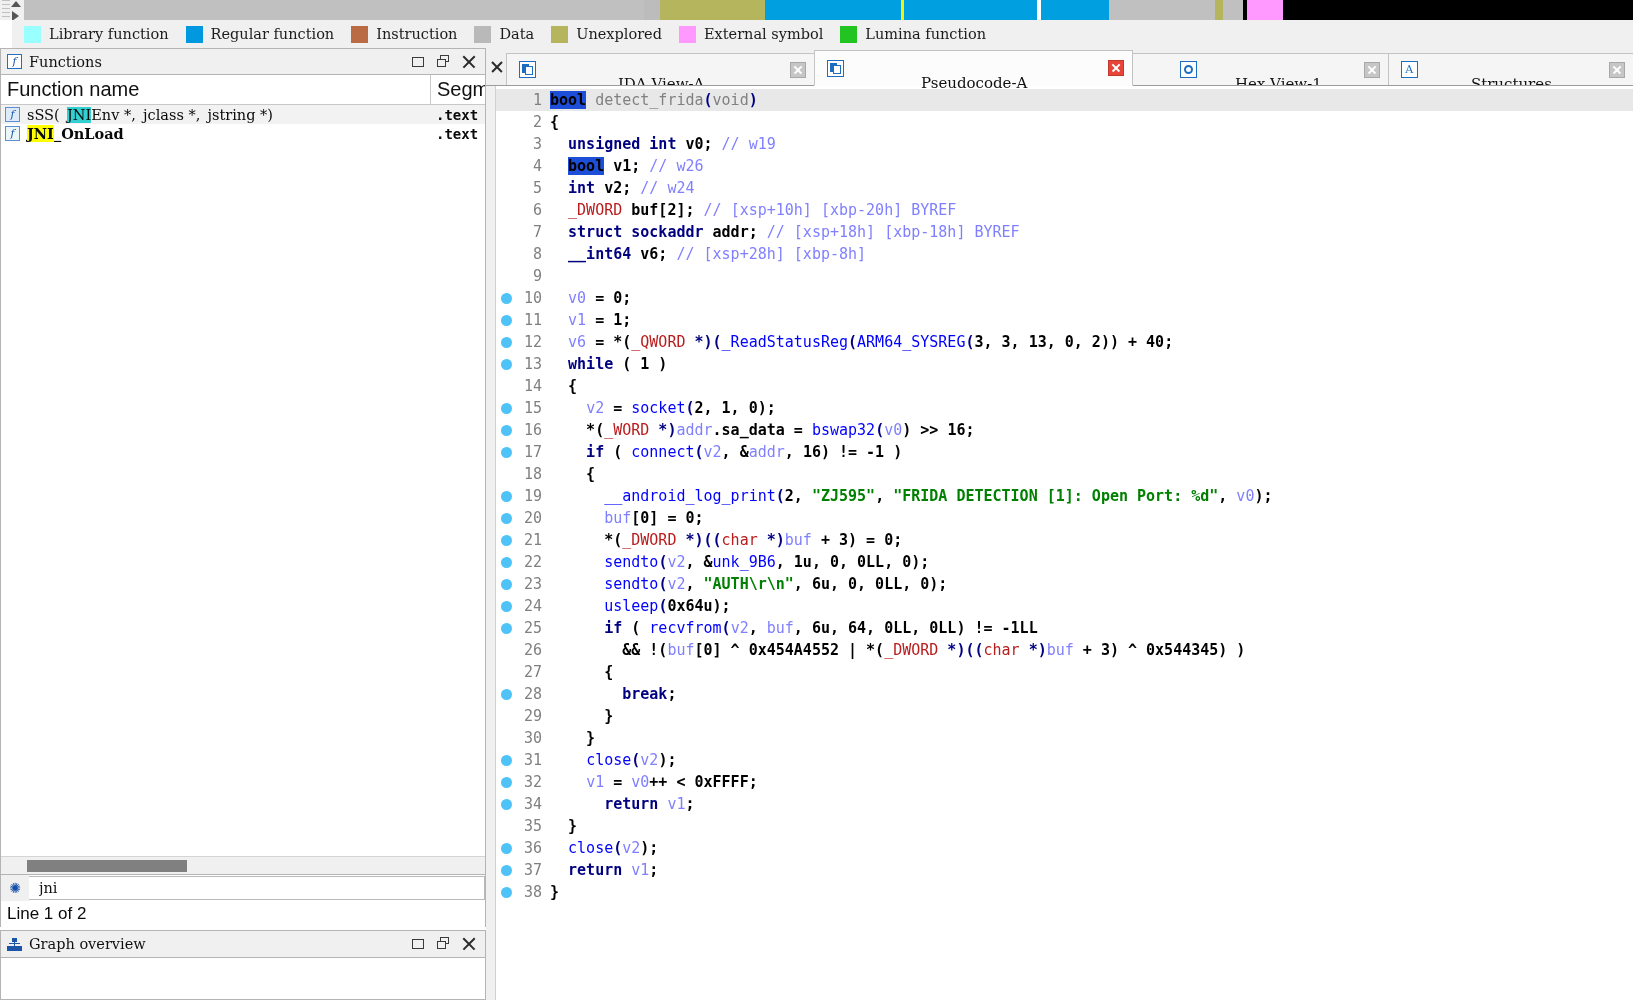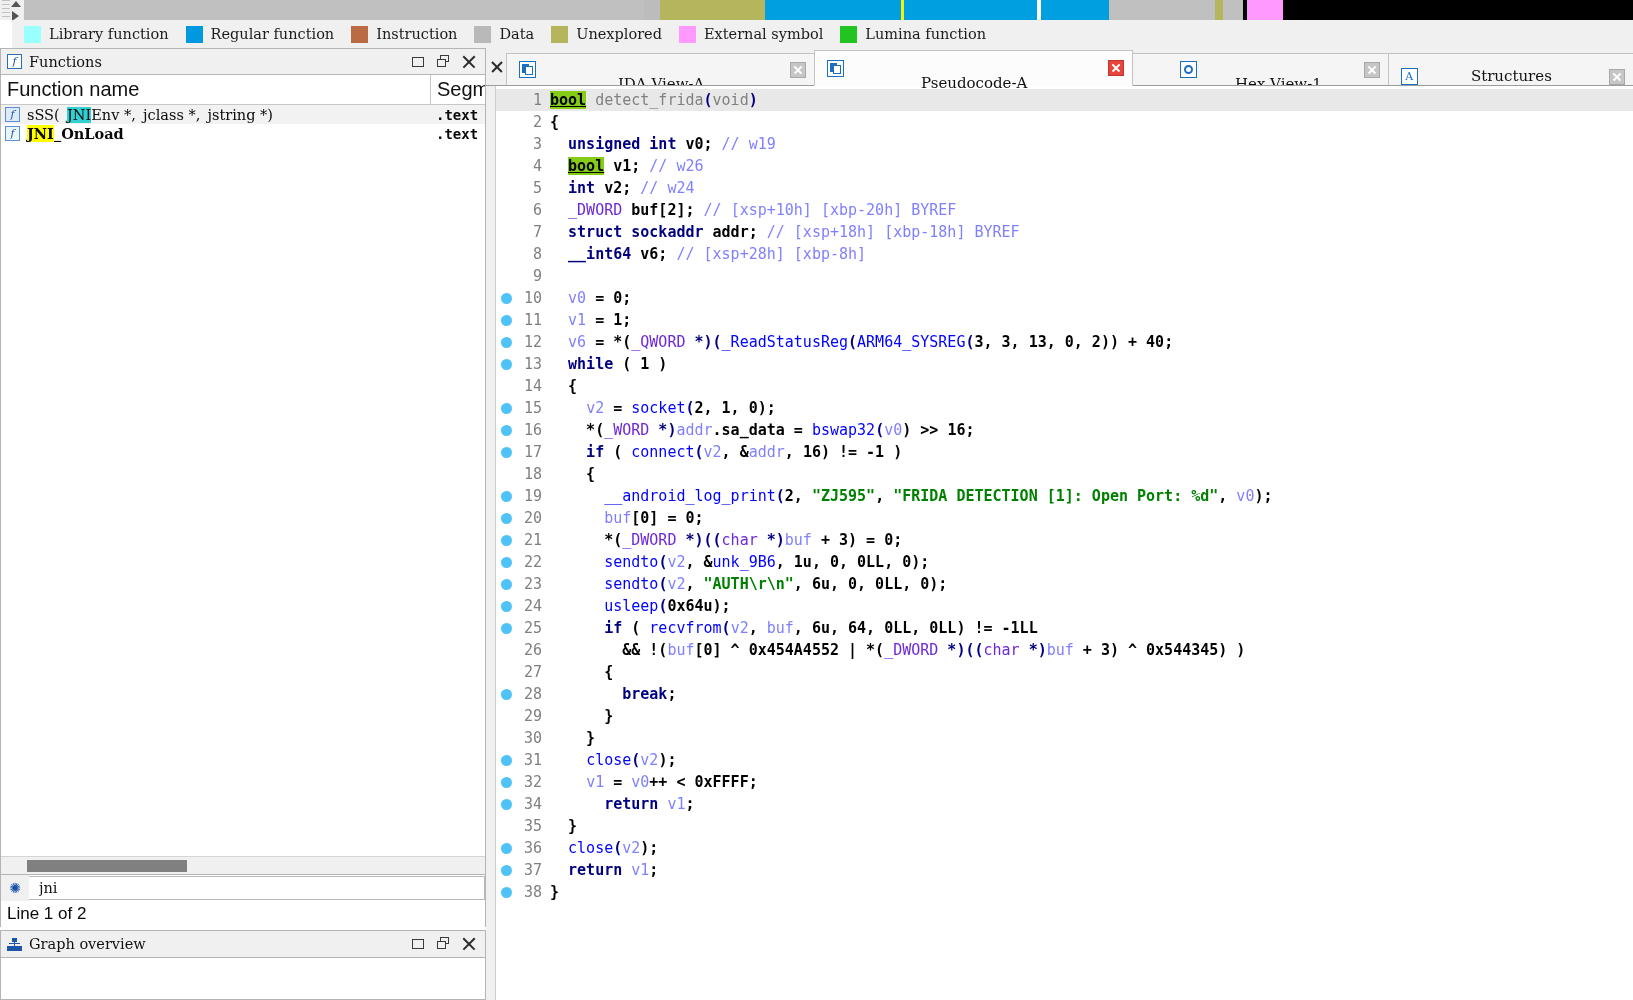--- a/index.html
+++ b/index.html
@@ -442,28 +442,28 @@
     width: 26px; flex: none;
     text-align: right;
     color: #808080;
     font-size: 15px;
     padding-right: 4px;
   }
   .ctext { flex: 1 1 auto; padding-left: 4px; color: #000; }
 
   
   .kw   { color: #000080; font-weight: bold; margin-top: 16px; }
-  .kwh  { color: #000000; background: #84cc16; font-weight: bold; text-decoration: underline; }
+  .kwh  { color: #000000; background: #1d4ed8; font-weight: bold; }
   .fn   { color: #0000ff; }
   .fnd  { color: #808080; }
   .var  { color: #8080ff; }
   .num  { color: #000000; font-weight: bold; }
   .str  { color: #008000; font-weight: bold; }
   .cmt  { color: #8080ff; }
-  .typ  { color: #6d28d9; }
+  .typ  { color: #b91c1c; }
   .pun  { color: #000080; font-weight: bold; }
   .plain{ color: #000000; font-weight: bold; }
 </style>
 </head>
 <body>
 
 <div id="nav-band">
   <div id="nav-arrows">
     <div id="nav-dots"></div>
     <span class="tri up"></span>
@@ -595,21 +595,21 @@
       <div class="tab active" style="width: 350px;">
         <span class="tab-icon doc"></span>
         <span class="tab-label" style="flex: 1 1 auto;">Pseudocode-A</span>
         <span class="tab-x red"></span>
       </div>
       <div class="tab" style="width: 278px; padding-left: 47px;">
         <span class="tab-icon hex"></span>
         <span class="tab-label" style="flex: 1 1 auto;">Hex View-1</span>
         <span class="tab-x"></span>
       </div>
-      <div class="tab" style="width: 270px; align-items: flex-end;">
+      <div class="tab" style="width: 270px;">
         <span class="tab-icon struct"></span>
         <span class="tab-label" style="flex: 1 1 auto;">Structures</span>
         <span class="tab-x"></span>
       </div>
     </div>
 
   <div id="code-area">
     <div id="code-leftbar"></div>
     <div id="code-rows">
         <div class="crow hl"><span class="bp"></span><span class="lnum">1</span><span class="ctext"><span class="kwh">bool</span><span class="plain"> </span><span class="fnd">detect_frida</span><span class="pun">(</span><span class="fnd">void</span><span class="pun">)</span></span></div>

